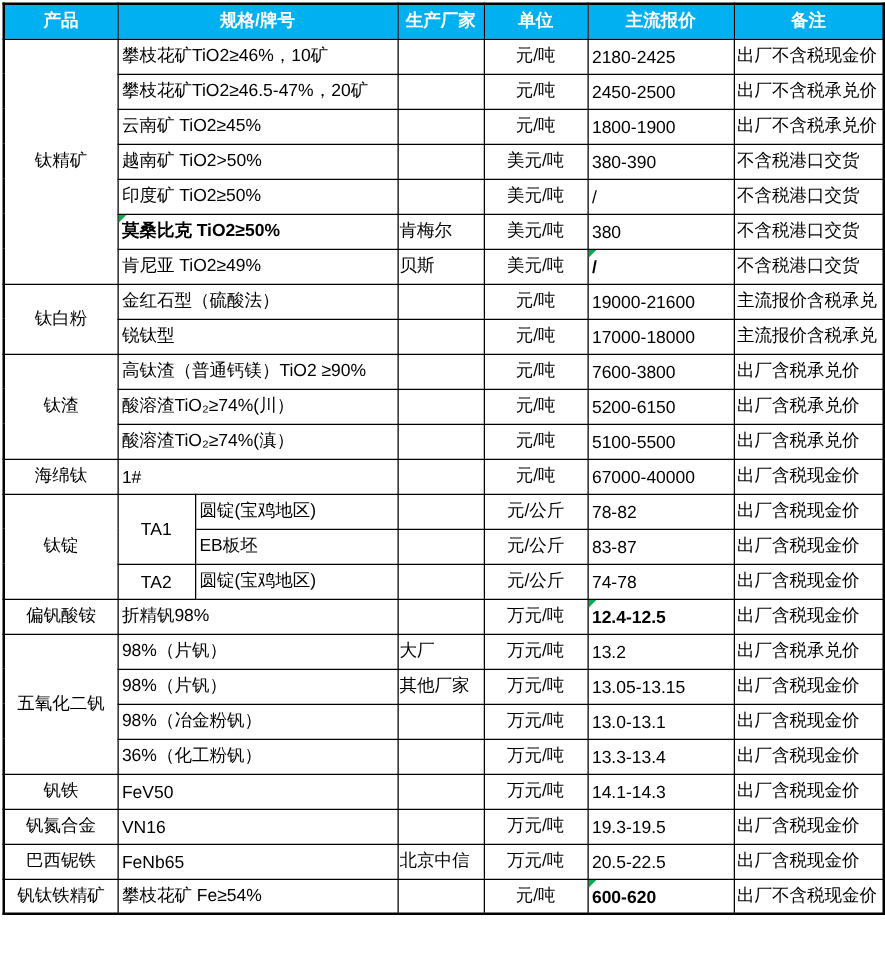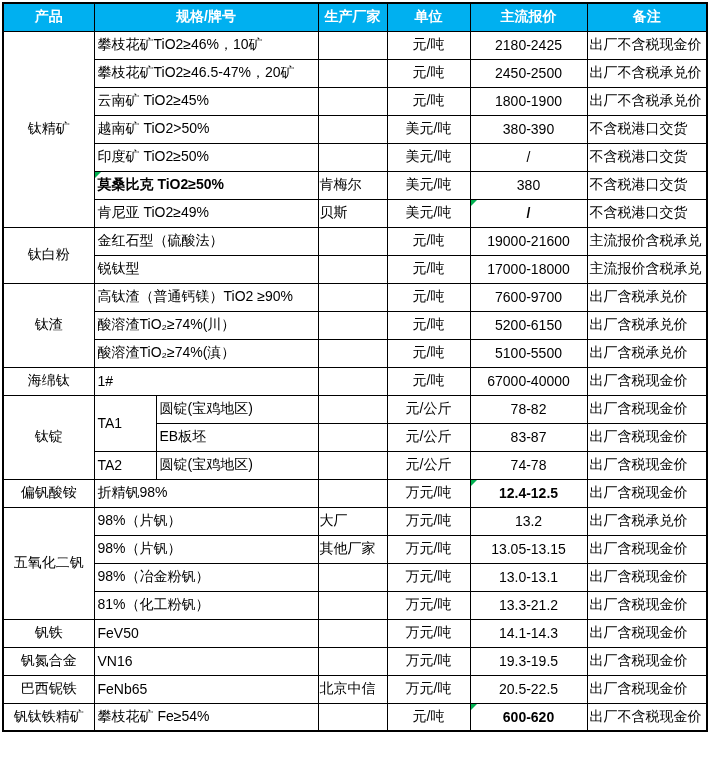--- a/index.html
+++ b/index.html
@@ -37,24 +37,24 @@
   }
   .price-table thead th {
     background: #00B0F0;
     color: #ffffff;
     font-weight: bold;
     font-size: 14px;
     text-align: center;
   }
   td.c-product { text-align: center; }
   td.c-spec    { text-align: left; margin-top: 27px; }
-  td.c-grade   { text-align: left; margin-top: 24px; }
+  td.c-grade   { text-align: center; margin-top: 24px; }
   td.c-maker   { text-align: left; padding: 0 1px; }
   td.c-unit    { text-align: center; }
-  td.c-price   { text-align: center; }
+  td.c-price   { text-align: left; }
   td.c-note    { text-align: left; padding: 0 2px; margin-left: 33px; }
   td.has-marker { position: relative; font-weight: bold; }
   .corner-marker {
     position: absolute;
     top: 0;
     left: 0;
     width: 7px;
     height: 7px;
     background: #00B050;
     clip-path: polygon(0 0, 100% 0, 0 100%);
@@ -157,21 +157,21 @@
         <td class="c-unit">元/吨</td>
         <td class="c-price">17000-18000</td>
         <td class="c-note">主流报价含税承兑</td>
       </tr>
 
       <tr>
         <td class="c-product" rowspan="3">钛渣</td>
         <td class="c-spec" colspan="2">高钛渣（普通钙镁）TiO2 ≥90%</td>
         <td class="c-maker"></td>
         <td class="c-unit">元/吨</td>
-        <td class="c-price">7600-9700</td>
+        <td class="c-price">7600-3800</td>
         <td class="c-note">出厂含税承兑价</td>
       </tr>
       <tr>
         <td class="c-spec" colspan="2">酸溶渣TiO₂≥74%(川）</td>
         <td class="c-maker"></td>
         <td class="c-unit">元/吨</td>
         <td class="c-price">5200-6150</td>
         <td class="c-note">出厂含税承兑价</td>
       </tr>
       <tr>
@@ -244,24 +244,24 @@
         <td class="c-note">出厂含税现金价</td>
       </tr>
       <tr>
         <td class="c-spec" colspan="2">98%（冶金粉钒）</td>
         <td class="c-maker"></td>
         <td class="c-unit">万元/吨</td>
         <td class="c-price">13.0-13.1</td>
         <td class="c-note">出厂含税现金价</td>
       </tr>
       <tr>
-        <td class="c-spec" colspan="2">81%（化工粉钒）</td>
-        <td class="c-maker"></td>
-        <td class="c-unit">万元/吨</td>
-        <td class="c-price">13.3-21.2</td>
+        <td class="c-spec" colspan="2">36%（化工粉钒）</td>
+        <td class="c-maker"></td>
+        <td class="c-unit">万元/吨</td>
+        <td class="c-price">13.3-13.4</td>
         <td class="c-note">出厂含税现金价</td>
       </tr>
 
       <tr>
         <td class="c-product">钒铁</td>
         <td class="c-spec" colspan="2">FeV50</td>
         <td class="c-maker"></td>
         <td class="c-unit">万元/吨</td>
         <td class="c-price">14.1-14.3</td>
         <td class="c-note">出厂含税现金价</td>

